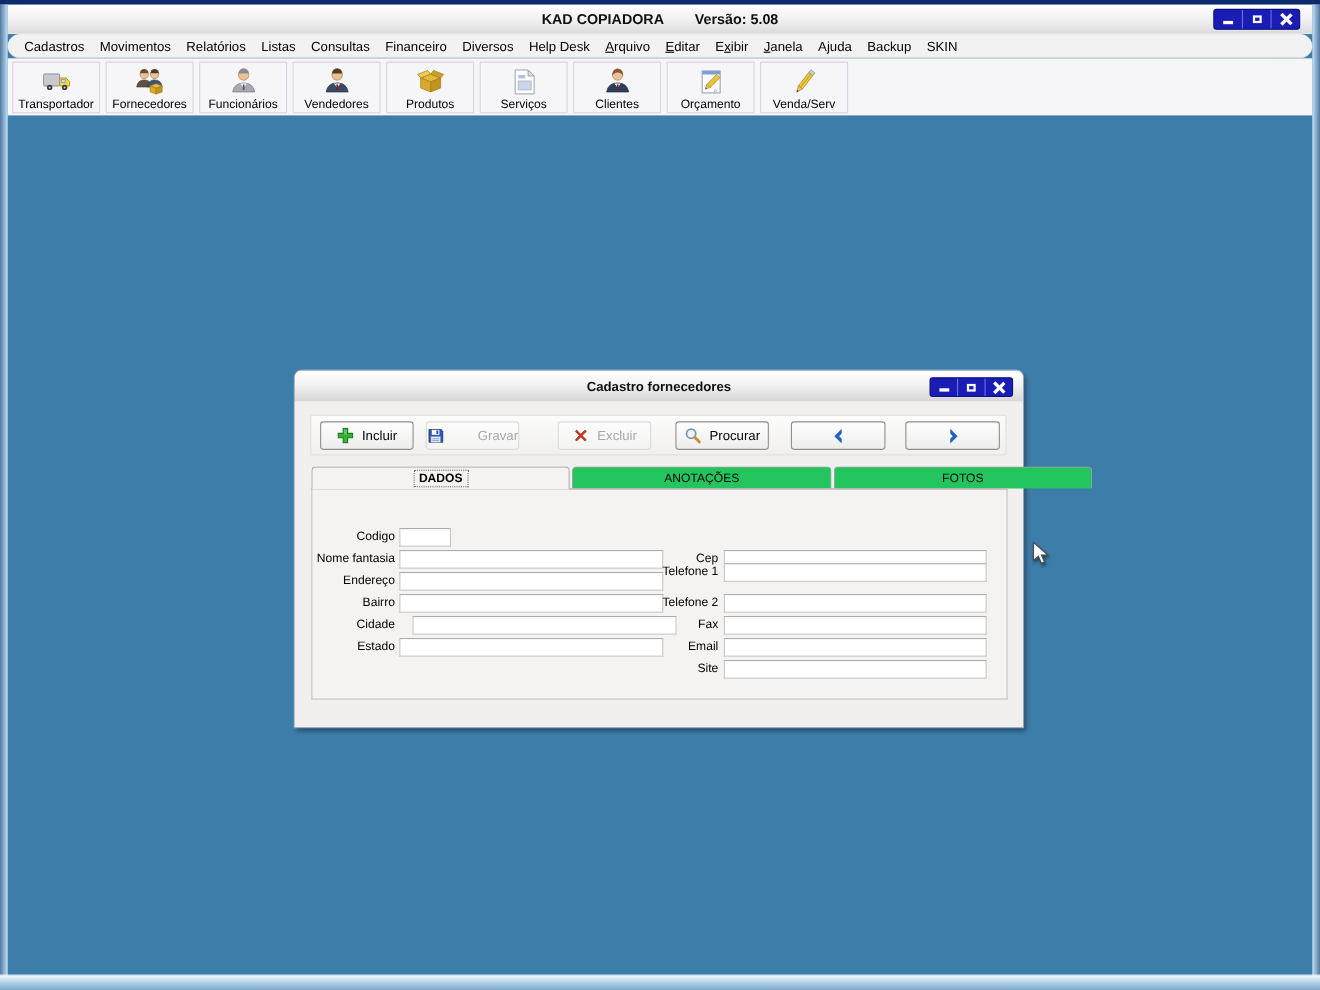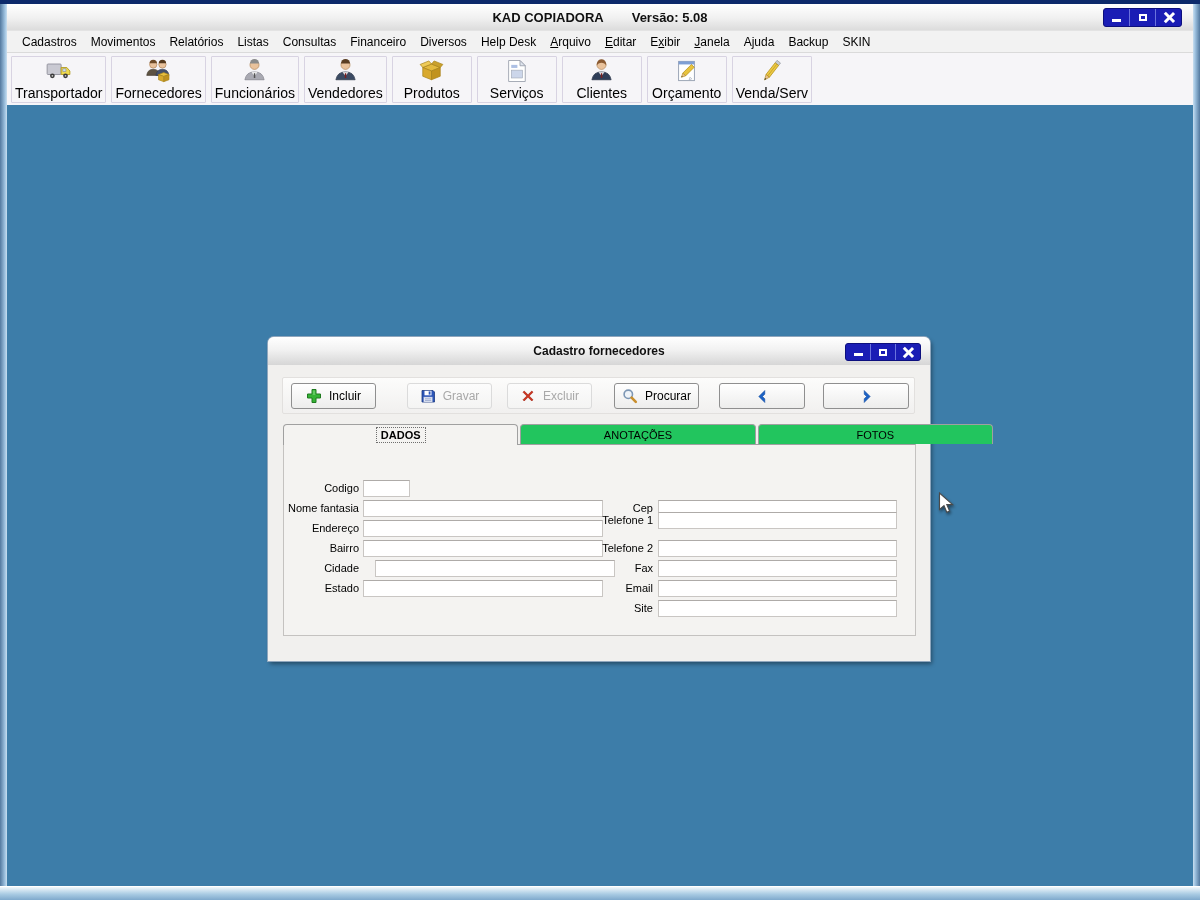--- a/index.html
+++ b/index.html
@@ -35,36 +35,36 @@
   .g-min { width:9px; height:3px; background:#fff; margin-top:5px; }
   .g-max { width:8px; height:7px; border:2px solid #fff; box-sizing:border-box; background:transparent; }
   .g-x { position:relative; width:11px; height:11px; }
   .g-x::before,.g-x::after { content:""; position:absolute; left:4.5px; top:-1px; width:2.6px; height:13px; background:#fff; }
   .g-x::before { transform:rotate(45deg); }
   .g-x::after  { transform:rotate(-45deg); }
 
   
   .menubar {
     height:21px; background:#f2f2f2; border-bottom:1px solid #dadada;
-    display:flex; align-items:center; padding-left:8px; font-size:12px; color:#000;
+    display:flex; align-items:center; padding-left:8px; font-size:12px; color:#000;border-radius:11px;
   }
   .menu-item { padding:2px 7px; white-space:nowrap; }
 
   
   .toolbar {
     height:53px; background:#f6f5f8; border-bottom:1px solid #c3c3d2;
     display:flex; align-items:stretch; padding:3px 0 2px 4px; gap:5px; box-sizing:border-box;
   }
   .tool-btn {
     min-width:72px; padding:0 3px; border:1px solid #d8d3e2; border-radius:1px;
     display:flex; flex-direction:column; align-items:center; justify-content:flex-end;
     background:transparent;
   }
   .tool-btn svg { width:29px; height:29px; margin-bottom:0px; }
-  .tool-btn .lbl { font-size:14px; color:#000; white-space:nowrap; padding-bottom:1px; }
+  .tool-btn .lbl { font-size:11px; color:#000; white-space:nowrap; padding-bottom:1px; }
 
   .desktop { position:absolute; top:101px; left:0; right:0; bottom:0; background:#3d7da9; }
 
   
   .dialog {
     position:absolute; left:268px; top:337px; width:662px; height:324px; z-index:20;
     border-radius:6px 6px 0 0;
     box-shadow:0 0 0 1px #8fa6bd, 2px 3px 4px rgba(0,0,0,0.4);
     background:#f1f0ee;
   }
@@ -90,21 +90,21 @@
     position:absolute; top:5px; height:26px; width:85px; box-sizing:border-box;
     display:flex; align-items:center; justify-content:center; gap:7px;
     font-size:12px; color:#000; border-radius:3px;
   }
   .dlg-btn.enabled  { border:1px solid #8f8f8f; background:linear-gradient(#ffffff,#ededec); }
   .dlg-btn.disabled { border:1px solid #dbdbdb; background:linear-gradient(#fcfcfc,#f4f4f3); color:#a8a8a8; }
   .dlg-btn svg { width:16px; height:16px; }
   .dlg-btn.arrow { width:86px; }
   .dlg-btn.arrow svg { width:15px; height:15px; }
   .b-incluir  { left:8px; }
-  .b-gravar   { left:124px; }
+  .b-gravar   { left:104px;justify-content:space-between; }
   .b-excluir  { left:224px; }
   .b-procurar { left:331px; }
   .b-prev     { left:436px; }
   .b-next     { left:540px; }
 
   
   .dlg-tabs { position:absolute; left:15px; top:59px; width:710px; height:20px; display:flex; }
   .tab {
     flex:1; margin-right:2px; background:#22c55e;
     border:1px solid #a0a0a0; border-bottom:none; border-radius:4px 4px 0 0;

